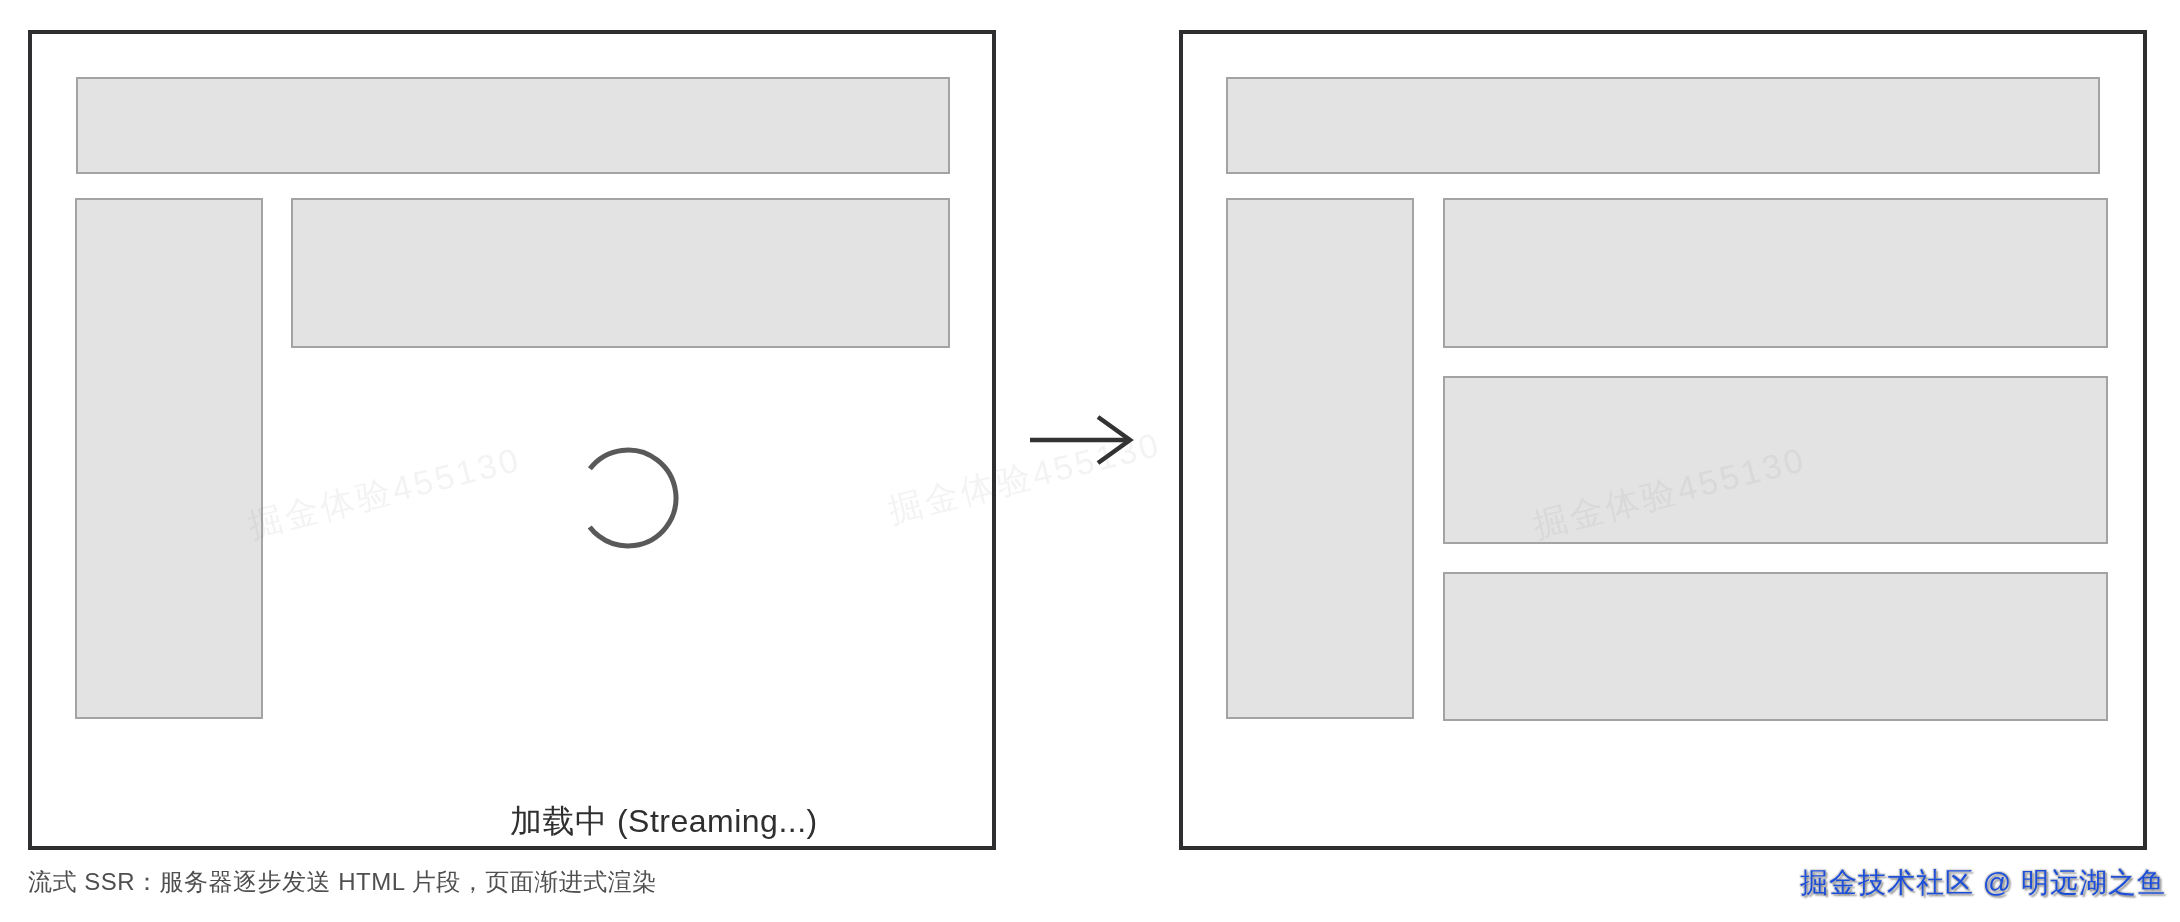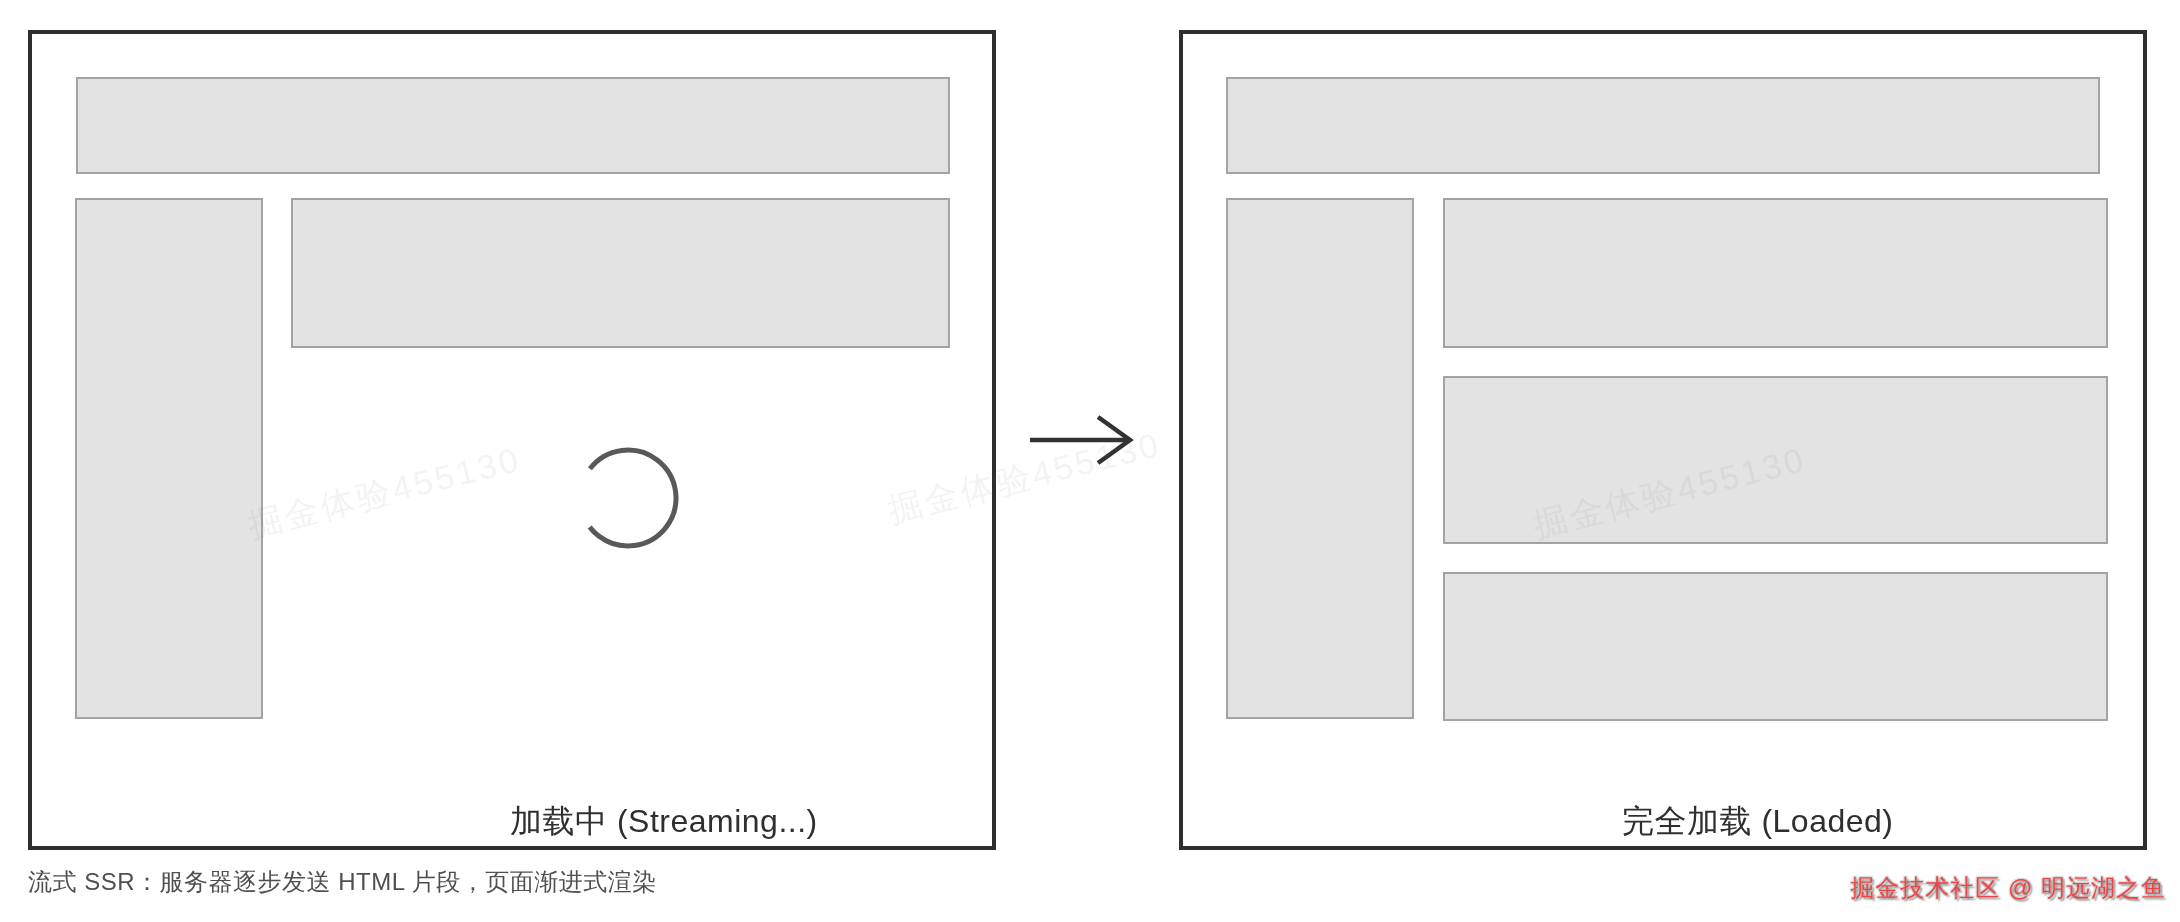--- a/index.html
+++ b/index.html
@@ -55,24 +55,23 @@
 
   .arrow-wrap{position:absolute;left:1026px;top:412px;width:112px;height:56px;}
 
   .caption{
     position:absolute;left:28px;top:866px;
     font-size:24px;color:var(--caption-text);
     white-space:nowrap;letter-spacing:0.5px;
   }
   .credit{
     position:absolute;right:14px;top:864px;
-    font-size:24px;white-space:nowrap;letter-spacing:1px;
-    color:#ef4444;
+    font-size:28px;white-space:nowrap;letter-spacing:1px;
+    color:#1d4ed8;
     text-shadow:2px 2px 2px #8f8f8f,-1px -1px 1px #d9d9d9,1px -1px 1px #d0d0d0,-1px 1px 1px #d0d0d0;
-    margin-top:8px;
   }
   .diag-watermark{
     position:absolute;
     font-size:34px;letter-spacing:3px;white-space:nowrap;
     color:rgba(80,80,80,0.07);
     transform:rotate(-14deg);
     pointer-events:none;
   }
   #wm1{left:245px;top:470px;}
   #wm2{left:885px;top:455px;}
@@ -102,21 +101,20 @@
   </svg>
 </div>
 
 <div class="panel" id="panel-loaded">
   <div class="panel-inner">
     <div class="block blk-header"></div>
     <div class="block blk-sidebar"></div>
     <div class="block blk-content1"></div>
     <div class="block blk-content2"></div>
     <div class="block blk-content3"></div>
-    <div class="panel-label">完全加载 (Loaded)</div>
   </div>
 </div>
 
 <div class="diag-watermark" id="wm1">掘金体验455130</div>
 <div class="diag-watermark" id="wm2">掘金体验455130</div>
 <div class="diag-watermark" id="wm3">掘金体验455130</div>
 
 <div class="caption">流式 SSR：服务器逐步发送 HTML 片段，页面渐进式渲染</div>
 <div class="credit">掘金技术社区 @ 明远湖之鱼</div>
 

